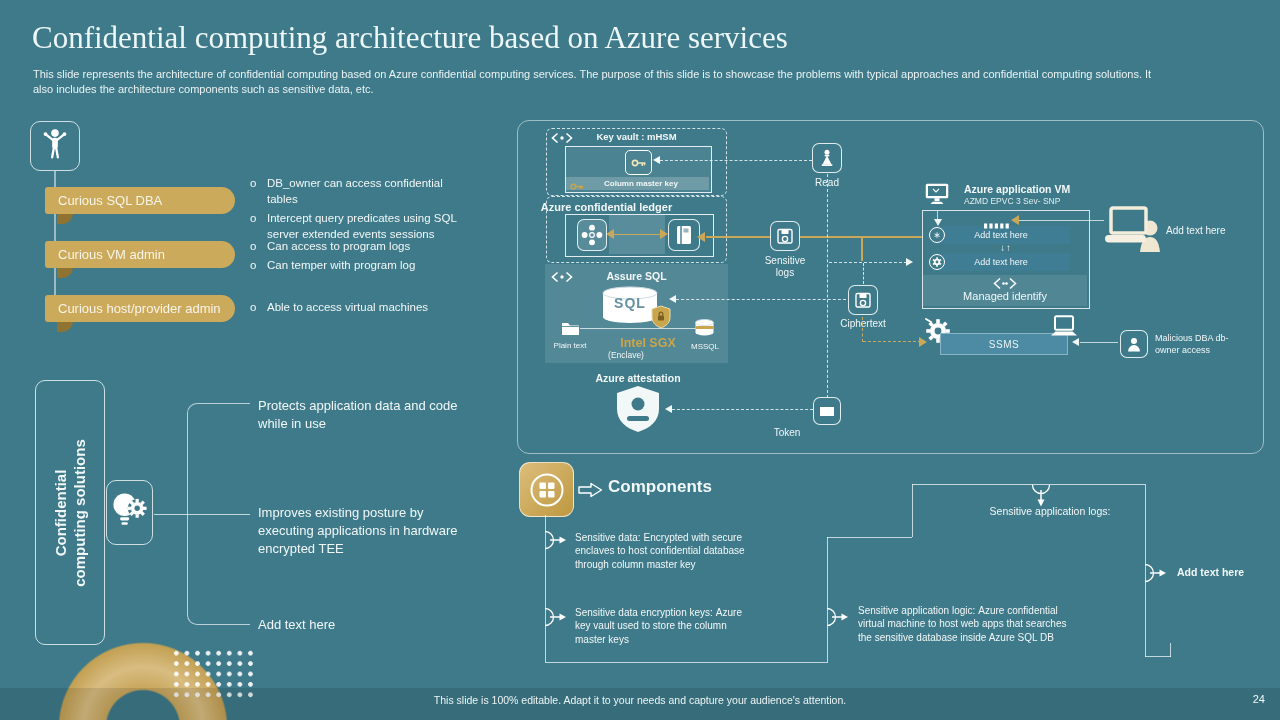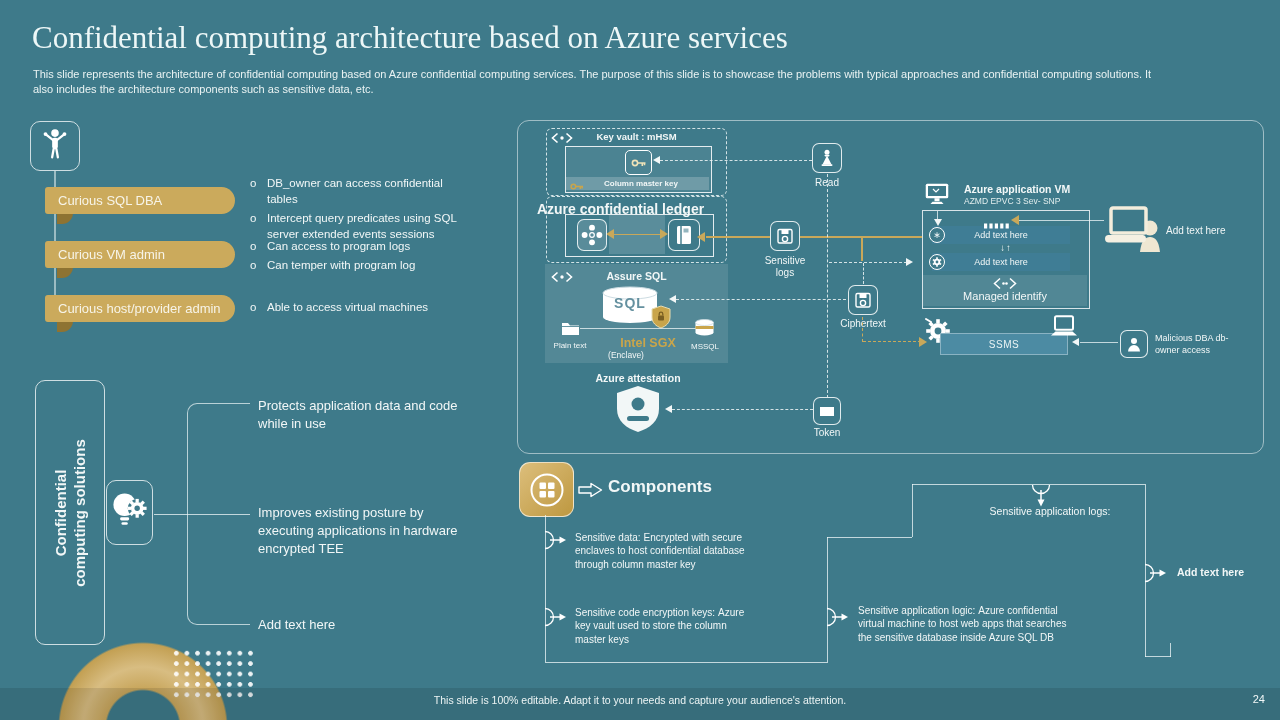--- a/index.html
+++ b/index.html
@@ -162,21 +162,21 @@
   </div>
   <div class="abs b ctr" style="left:586px;top:179px;width:110px;font-size:8px">Column master key</div>
   <div class="abs" style="left:625px;top:150px;width:25px;height:23px;border:1px solid #fff;border-radius:5px;display:flex;align-items:center;justify-content:center">
     <svg width="16" height="12" viewBox="0 0 16 12">
       <circle cx="4" cy="6" r="2.6" fill="none" stroke="#EFE3B8" stroke-width="1.6"></circle>
       <path d="M6.6 6 H14.5 M11.3 6 V9 M13.5 6 V8.3" stroke="#EFE3B8" stroke-width="1.6"></path>
     </svg>
   </div>
 
   <div class="abs dbox" style="left:546px;top:196px;width:181px;height:67px"></div>
-  <div class="abs b ctr" style="left:530px;top:201px;width:181px;font-size:14px">Azure confidential ledger</div>
+  <div class="abs b ctr" style="left:516px;top:201px;width:181px;font-size:11px">Azure confidential ledger</div>
   <div class="abs" style="left:565px;top:214px;width:147px;height:41px;border:1px solid rgba(255,255,255,.85)"></div>
   <div class="abs" style="left:609px;top:215px;width:56px;height:39px;background:rgba(255,255,255,.15)"></div>
   <div class="abs goldln" style="left:613px;top:233.5px;width:50px;height:1.5px"></div>
   <div class="abs tri tlg" style="left:606px;top:229px"></div>
   <div class="abs tri trg" style="left:660px;top:229px"></div>
   <div class="abs sq" style="left:577px;top:219px;width:30px;height:32px;background:rgba(255,255,255,.14)">
     <svg width="26" height="26" viewBox="0 0 30 30">
       <circle cx="15" cy="6.5" r="3.4" fill="#fff"></circle>
         <circle cx="6.5" cy="15" r="3.4" fill="#fff"></circle>
       <circle cx="23.5" cy="15" r="3.4" fill="#fff"></circle>
@@ -283,21 +283,21 @@
       <path d="M26 1 L47 8 V24 C47 36 38 43 26 47 C14 43 5 36 5 24 V8 Z" fill="#F2F7F7"></path>
       <circle cx="26" cy="19" r="6.5" fill="#3E7A8A"></circle>
       <rect x="15" y="31" width="22" height="5" rx="2.5" fill="#3E7A8A"></rect>
     </svg>
   </div>
   <div class="abs dashH" style="left:672px;top:409px;width:141px"></div>
   <div class="abs tri tl" style="left:665px;top:405px"></div>
   <div class="abs sq" style="left:813px;top:397px;width:28px;height:28px">
     <div style="width:14px;height:9px;background:#fff"></div>
   </div>
-  <div class="abs ctr lbl" style="left:799px;top:427px;width:56px">Token</div>
+  <div class="abs ctr lbl" style="left:759px;top:427px;width:56px">Token</div>
 
   <div class="abs" style="left:925px;top:183px">
     <svg width="24" height="23" viewBox="0 0 24 23">
       <rect x="0.75" y="0.75" width="22.5" height="14.5" rx="1.5" fill="#fff"></rect>
       <rect x="3" y="3" width="18" height="10" fill="#3E7A8A"></rect>
       <path d="M8 6 l3 3 3-3" fill="none" stroke="#fff" stroke-width="1.2"></path>
       <rect x="9.5" y="15.2" width="5" height="3" fill="#fff"></rect>
       <path d="M5.5 21 h13 l-2-2.3 h-9 z" fill="#fff"></path>
     </svg>
   </div>
@@ -460,21 +460,21 @@
         <path d="M1.5 2 a8.5 8.5 0 0 0 17 0" fill="none" stroke="#fff" stroke-width="1.3"></path>
     <line x1="10" y1="7" x2="10" y2="17" stroke="#fff" stroke-width="1.5"></line>
         <polygon points="6.5,16.5 10,23.5 13.5,16.5" fill="#fff"></polygon>
       </svg>
   </div>
 
   <div class="abs comp-item" style="left:575px;top:531px;width:190px">
     <span class="lead">Sensitive data:</span><span>Encrypted with secure enclaves to host confidential database through column master key</span>
   </div>
   <div class="abs comp-item" style="left:575px;top:606px;width:180px">
-    <span class="lead">Sensitive code encryption keys:</span><span>Azure key vault used to store the column master keys</span>
+    <span class="lead">Sensitive data encryption keys:</span><span>Azure key vault used to store the column master keys</span>
   </div>
   <div class="abs comp-item" style="left:858px;top:604px;width:218px">
     <span class="lead">Sensitive application logic:</span><span>Azure confidential virtual machine to host web apps that searches the sensitive database inside Azure SQL DB</span>
   </div>
   <div class="abs comp-item ctr" style="left:948px;top:505px;width:204px">
     <span class="lead" style="display:block;font-size:10.5px;margin-right:0">Sensitive application logs:</span>
   </div>
   <div class="abs comp-item b" style="left:1177px;top:566px;width:100px;font-size:10.5px">
     <span>Add text here</span>
   </div>

